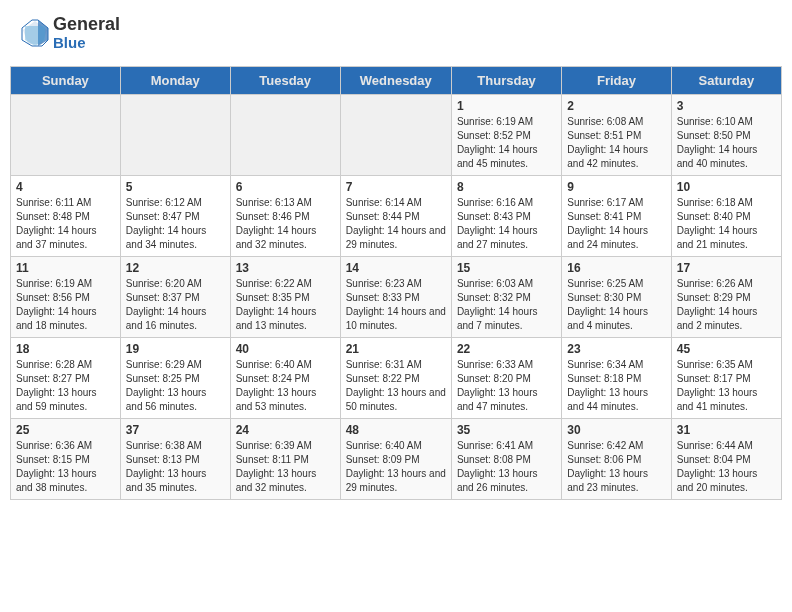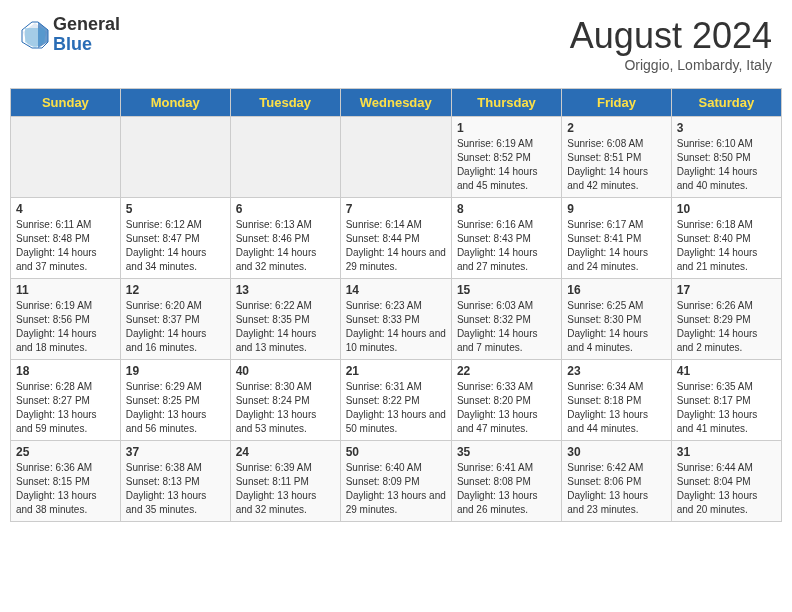--- a/index.html
+++ b/index.html
@@ -26,21 +26,21 @@
       flex-direction: column;
       line-height: 1.1;
     }
     .logo-general {
       font-size: 18px;
       font-weight: bold;
       color: #333;
       text-align: center;
     }
     .logo-blue {
-      font-size: 18px;
+      font-size: 15px;
       font-weight: bold;
       color: #2a6db5;
     }
     .logo-icon {
       width: 30px;
       height: 30px;
       margin-right: 3px;
     }
     .title-area {
       text-align: right;
@@ -53,21 +53,21 @@
     .subtitle {
       font-size: 14px;
       color: #555;
     }
     .calendar {
       width: 100%;
       border-collapse: collapse;
     }
     .calendar th {
       background-color: #2a6db5;
-      color: #fde047;
+      color: #e5e5e5;
       text-align: center;
       padding: 6px 4px;
       font-size: 13px;
       border: 1px solid #ccc;
     }
     .calendar td {
       border: 1px solid #ccc;
       vertical-align: top;
       padding: 4px 5px;
       width: 113px;
@@ -107,24 +107,20 @@
       <polygon points="15,3 27,12 22,26 8,26 3,12" fill="#2a6db5" opacity="0.15"></polygon>
       <polygon points="18,2 28,10 28,22 18,28" fill="#2a6db5" opacity="0.7"></polygon>
       <polygon points="12,2 2,10 2,22 12,28 22,28 28,22 28,10 18,2" fill="none" stroke="#2a6db5" stroke-width="1"></polygon>
       <path d="M5,8 L25,8 L25,22 L15,28 L5,22 Z" fill="#4a9fd4" opacity="0.4"></path>
     </svg>
     <div class="logo-text">
       <span class="logo-general">General</span>
       <span class="logo-blue">Blue</span>
     </div>
   </div>
-  <div class="title-area">
-    <div class="month-title">August 2024</div>
-    <div class="subtitle">Origgio, Lombardy, Italy</div>
-  </div>
 </div>
 
 <table class="calendar">
   <thead>
     <tr>
     <th>Sunday</th>
         <th>Monday</th>
         <th>Tuesday</th>
         <th>Wednesday</th>
         <th>Thursday</th>
@@ -253,21 +249,21 @@
 Daylight: 13 hours and 59 minutes.</div>
         </td>
         <td>
           <span class="day-number">19</span>
           <div class="day-info">Sunrise: 6:29 AM
 Sunset: 8:25 PM
 Daylight: 13 hours and 56 minutes.</div>
         </td>
         <td>
           <span class="day-number">40</span>
-          <div class="day-info">Sunrise: 8:30 AM
+          <div class="day-info">Sunrise: 6:40 AM
 Sunset: 8:24 PM
 Daylight: 13 hours and 53 minutes.</div>
         </td>
         <td>
           <span class="day-number">21</span>
           <div class="day-info">Sunrise: 6:31 AM
 Sunset: 8:22 PM
 Daylight: 13 hours and 50 minutes.</div>
         </td>
         <td>
@@ -276,21 +272,21 @@
 Sunset: 8:20 PM
 Daylight: 13 hours and 47 minutes.</div>
         </td>
         <td>
           <span class="day-number">23</span>
           <div class="day-info">Sunrise: 6:34 AM
 Sunset: 8:18 PM
 Daylight: 13 hours and 44 minutes.</div>
         </td>
         <td>
-          <span class="day-number">41</span>
+          <span class="day-number">45</span>
           <div class="day-info">Sunrise: 6:35 AM
 Sunset: 8:17 PM
 Daylight: 13 hours and 41 minutes.</div>
         </td>
       </tr>
       <tr>
         <td>
           <span class="day-number">25</span>
           <div class="day-info">Sunrise: 6:36 AM
 Sunset: 8:15 PM
@@ -302,21 +298,21 @@
 Sunset: 8:13 PM
 Daylight: 13 hours and 35 minutes.</div>
         </td>
         <td>
           <span class="day-number">24</span>
           <div class="day-info">Sunrise: 6:39 AM
 Sunset: 8:11 PM
 Daylight: 13 hours and 32 minutes.</div>
         </td>
         <td>
-          <span class="day-number">50</span>
+          <span class="day-number">48</span>
           <div class="day-info">Sunrise: 6:40 AM
 Sunset: 8:09 PM
 Daylight: 13 hours and 29 minutes.</div>
         </td>
         <td>
           <span class="day-number">35</span>
           <div class="day-info">Sunrise: 6:41 AM
 Sunset: 8:08 PM
 Daylight: 13 hours and 26 minutes.</div>
         </td>

